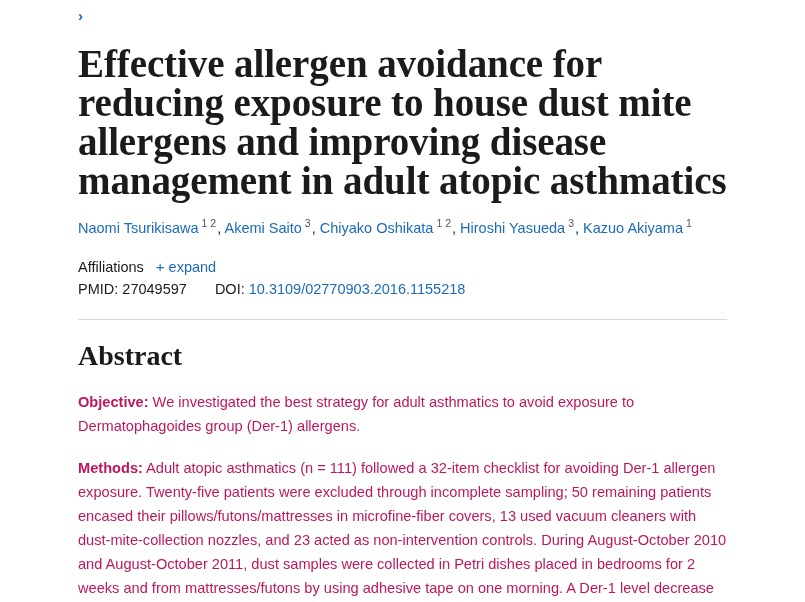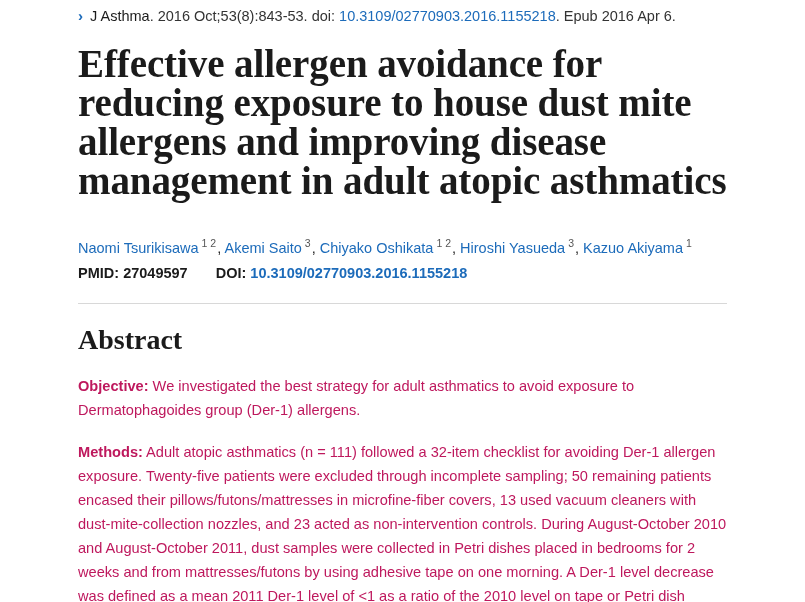--- a/index.html
+++ b/index.html
@@ -49,21 +49,21 @@
     font-family: "Liberation Serif", serif;
     font-size: 39px;
     line-height: 39px;
     font-weight: bold;
     color: #1b1b1b;
     margin: 18px 0 0 0;
     letter-spacing: -0.1px;
   }
   
   .authors {
-    margin-top: 32px;
+    margin-top: 12px;
     font-size: 14.5px;
     line-height: 22px;
     color: #1b1b1b;
   }
   .author-link {
     color: #1c6bba;
     text-decoration: none;
   }
   .aff-sup {
     color: #555;
@@ -92,21 +92,20 @@
   .plus {
     color: #1c6bba;
     margin-right: 4px;
     font-size: 15px;
   }
   
   .ids-row {
     margin-top: 6px;
     font-size: 14.5px;
     color: #1b1b1b;
-    font-weight: bold;
   }
   .ids-row .gap { display: inline-block; width: 20px; }
   .doi-link { color: #1c6bba; text-decoration: none; }
   
   .divider {
     border: 0;
     border-top: 1px solid #d8d8d8;
     margin: 22px 0 0 0;
   }
   
@@ -126,35 +125,39 @@
   }
   .para b { font-weight: bold; }
 </style>
 </head>
 <body>
 
 <div class="page">
 
   <div class="citation-row">
     <span class="chev">›</span>
-    <span>
-      <span class="journal-name">J Asthma</span><span class="citation-text">. 2016 Oct;53(8):843-53. doi: </span><a class="citation-link" href="#">10.3109/02770903.2016.1155218</a><span class="citation-text">. Epub 2016 Apr 6.</span>
-    </span>
   </div>
 
   <h1 class="title">Effective allergen avoidance for reducing exposure to house dust mite allergens and improving disease management in adult atopic asthmatics</h1>
 
   <div class="authors">
     <span><a class="author-link" href="#">Naomi Tsurikisawa</a><span class="aff-sup">1 2</span><span class="sep">,</span></span>
     <span><a class="author-link" href="#">Akemi Saito</a><span class="aff-sup">3</span><span class="sep">,</span></span>
     <span><a class="author-link" href="#">Chiyako Oshikata</a><span class="aff-sup">1 2</span><span class="sep">,</span></span>
     <span><a class="author-link" href="#">Hiroshi Yasueda</a><span class="aff-sup">3</span><span class="sep">,</span></span>
     <span><a class="author-link" href="#">Kazuo Akiyama</a><span class="aff-sup">1</span></span>
   </div>
 
+  <div class="aff-row">
+    <span class="aff-label">Affiliations</span>
+    <span class="expand">
+      <span class="plus">+</span>
+      <span>expand</span>
+    </span>
+  </div>
 
   <div class="ids-row">
     <span>PMID:</span>
     <span>27049597</span>
     <span class="gap"></span>
     <span>DOI:</span>
     <a class="doi-link" href="#">10.3109/02770903.2016.1155218</a>
   </div>
 
   <hr class="divider">

